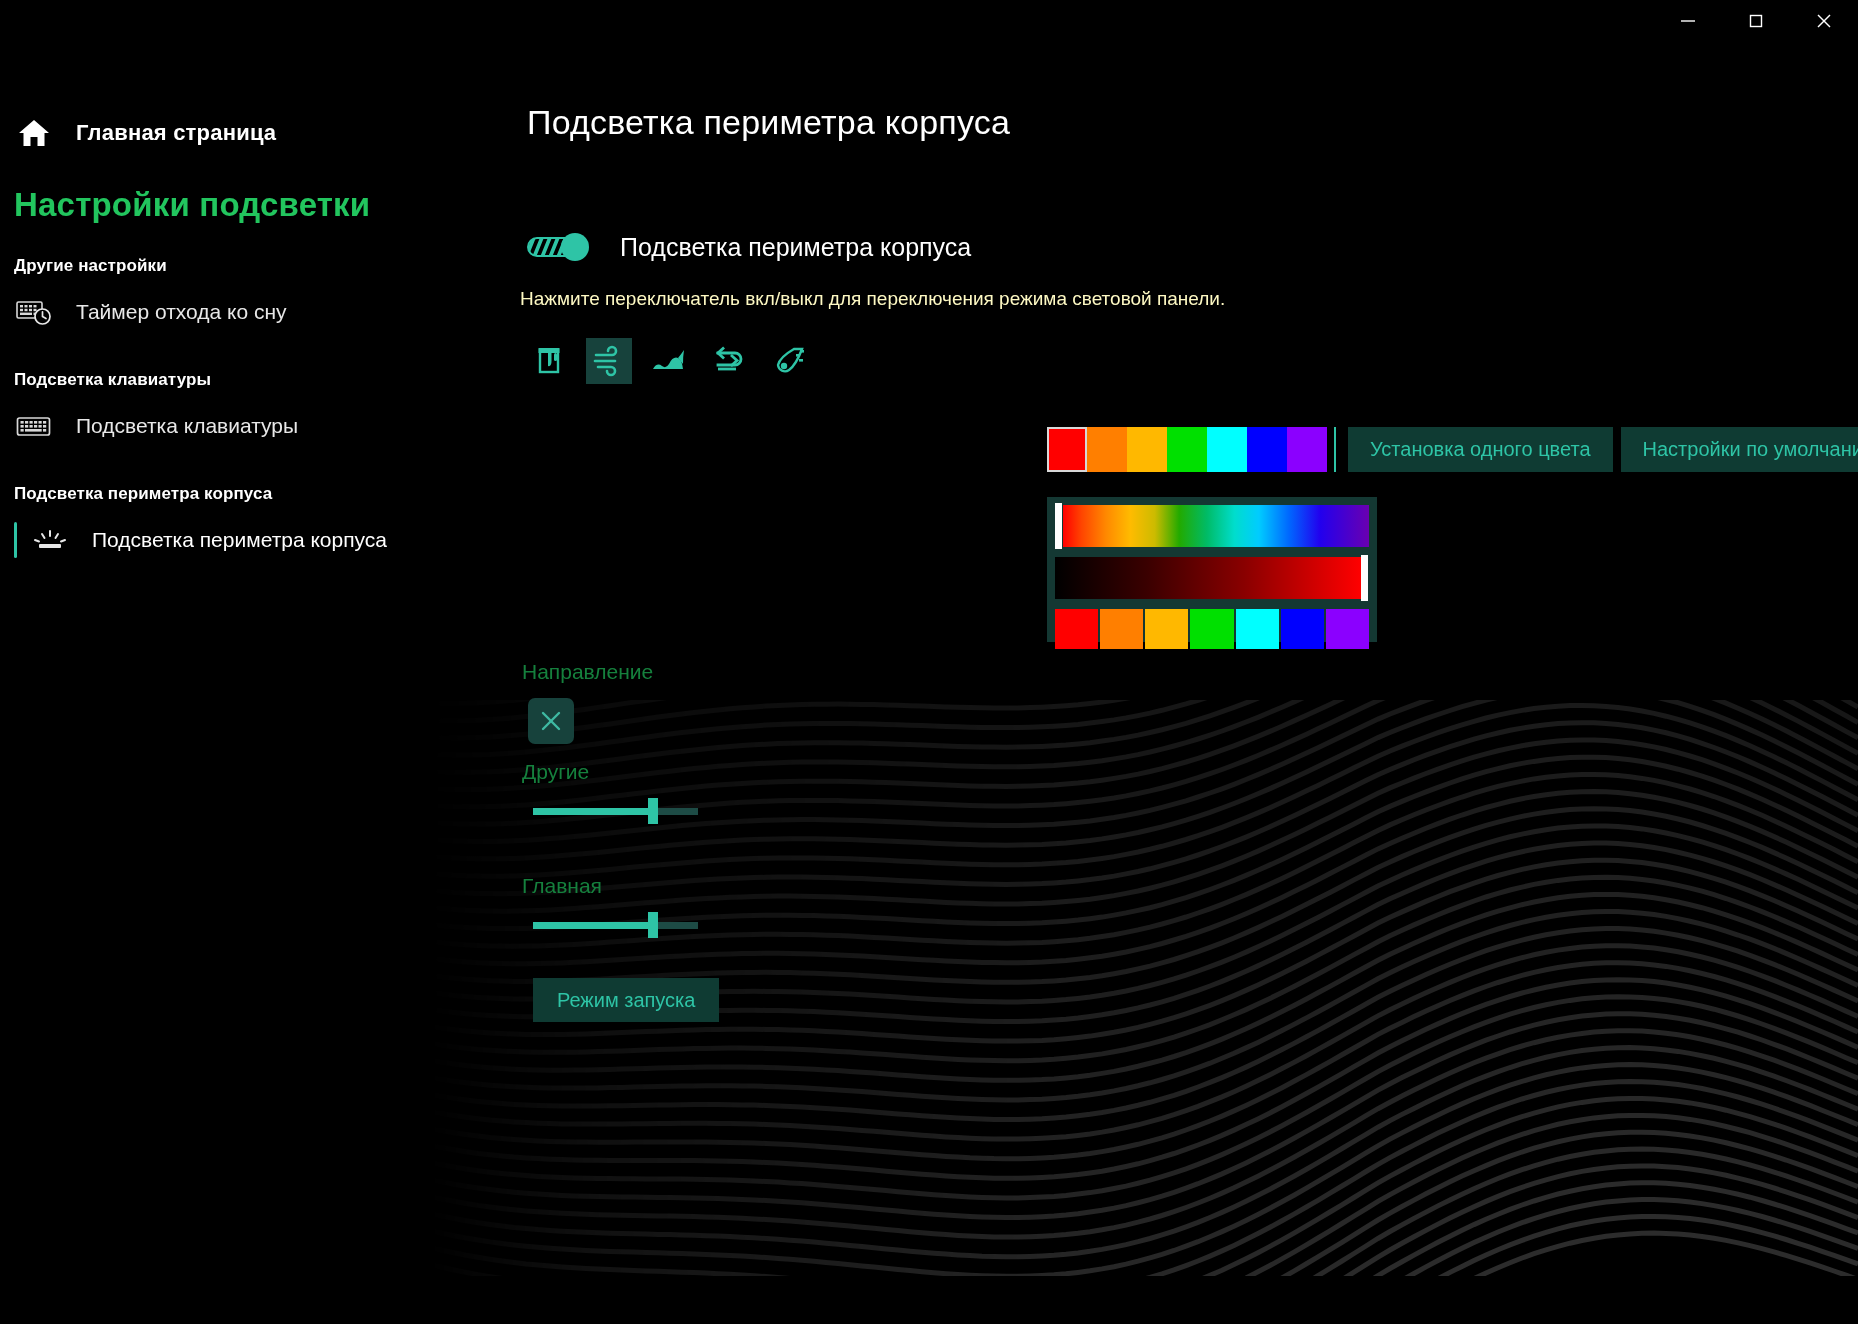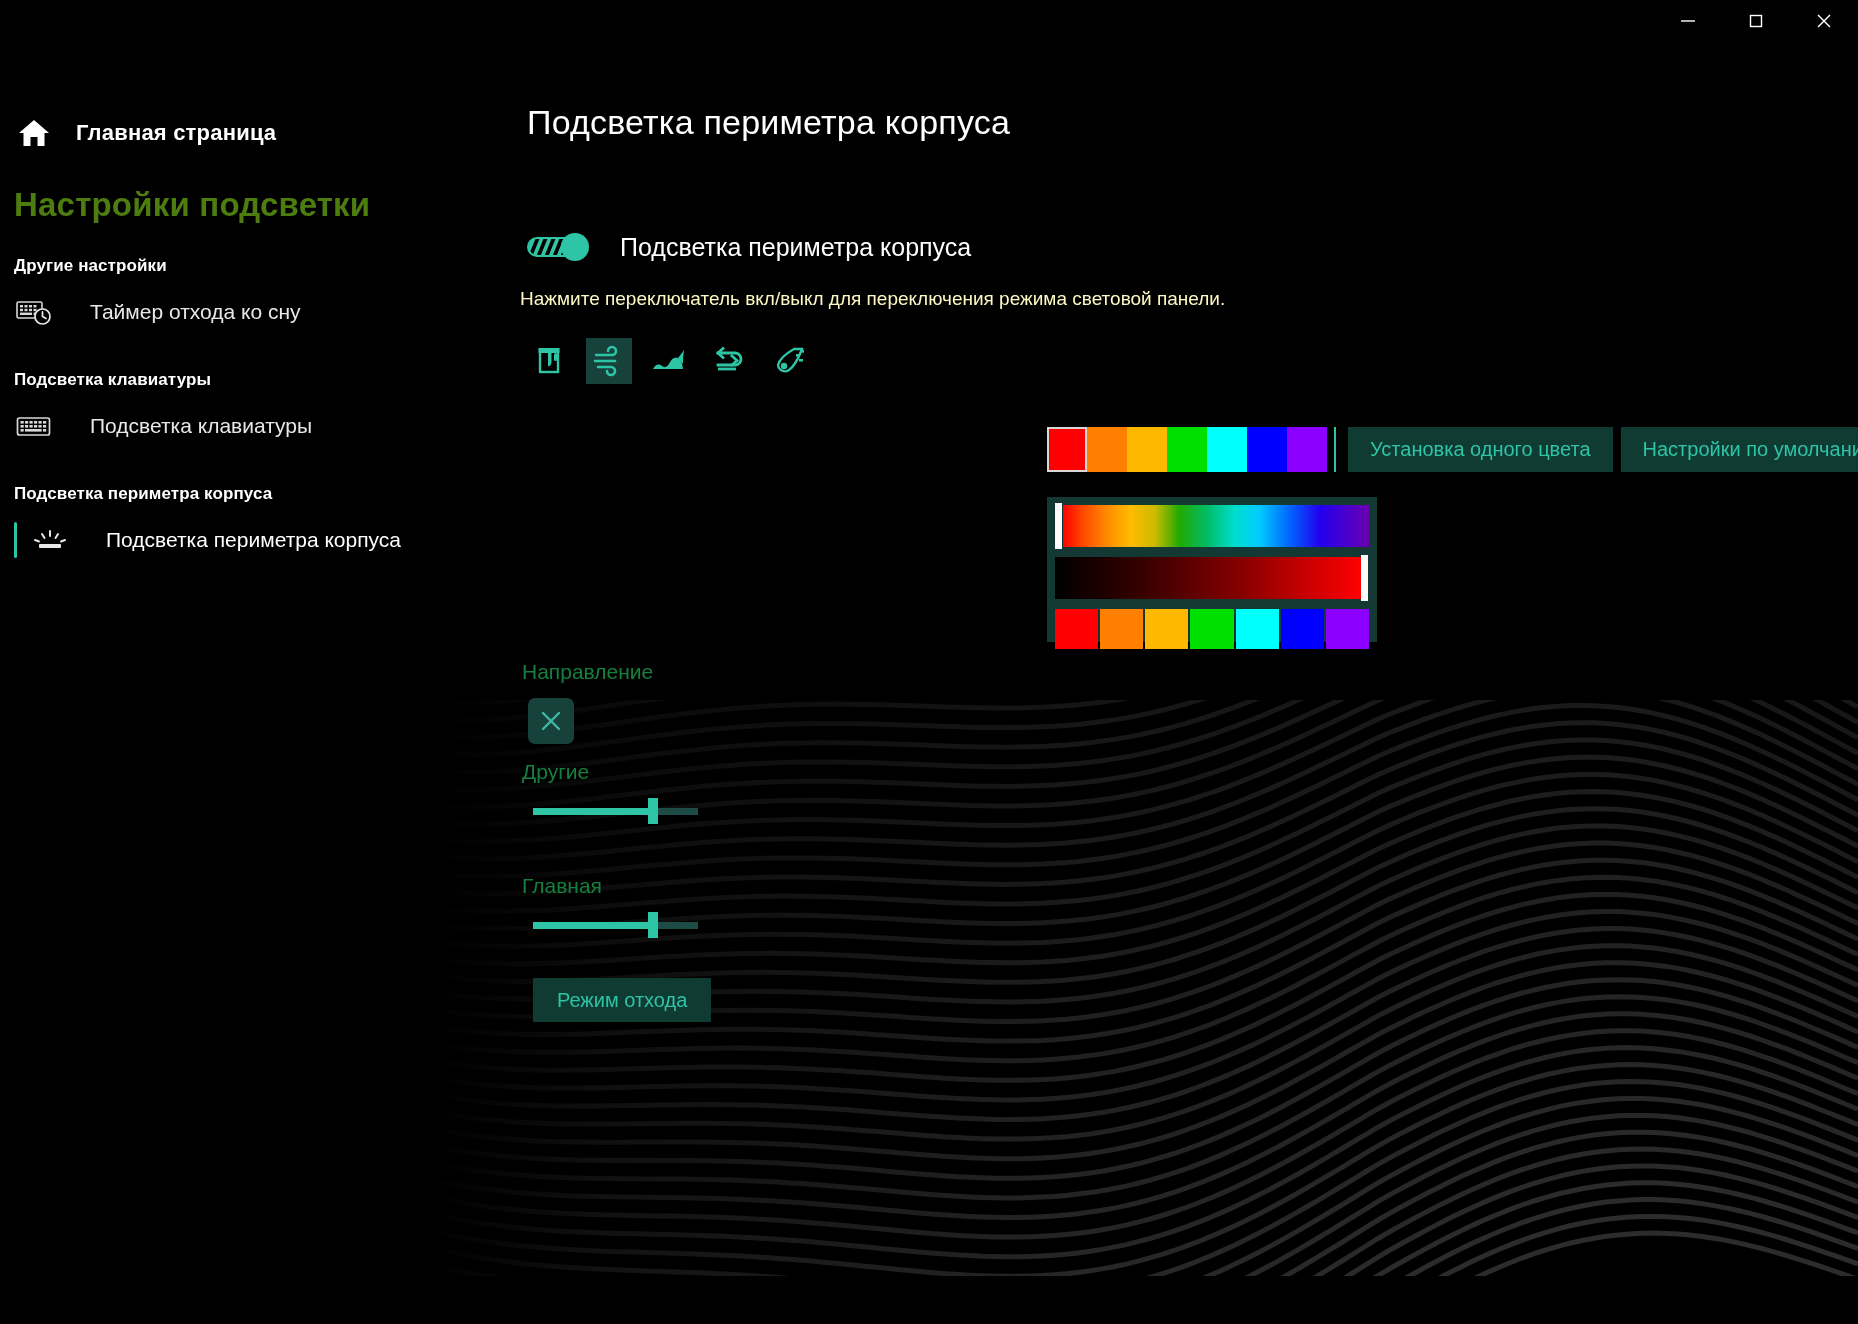--- a/index.html
+++ b/index.html
@@ -35,27 +35,27 @@
   .sidebar {
     position:absolute; left:0; top:0; width:430px; height:1324px; z-index:20;
     padding-top:110px;
   }
   .home-row {
     display:flex; align-items:center; gap:22px; padding-left:14px; height:46px;
     cursor:default;
   }
   .home-label { color:#fff; font-size:22px; font-weight:bold; letter-spacing:.2px; }
   .app-title {
-    color:#4d7c0f; font-size:33px; font-weight:bold; margin:30px 0 0 14px; letter-spacing:.2px;
+    color:#22c55e; font-size:33px; font-weight:bold; margin:30px 0 0 14px; letter-spacing:.2px;
   }
   .group-title {
     color:#fff; font-size:17px; font-weight:bold; margin:32px 0 0 14px; letter-spacing:.1px;
   }
   .nav-item {
-    position:relative; display:flex; align-items:center; gap:36px;
+    position:relative; display:flex; align-items:center; gap:22px;
     height:52px; margin-top:10px; padding-left:14px; cursor:default;
   }
   .nav-item .nav-label { color:#e8e8e8; font-size:21px; font-weight:400; }
   .nav-item.active .nav-label { color:#ffffff; }
   .nav-item.active::before {
     content:""; position:absolute; left:14px; top:8px;
     width:3px; height:36px; background:#2ec4a6; border-radius:2px;
   }
   .nav-item.active { padding-left:30px; }
   .nav-icon { width:40px; height:34px; display:flex; align-items:center; justify-content:center; flex:0 0 40px; }
@@ -457,15 +457,15 @@
       <div class="thumb" id="bright-thumb" style="left: 114.7px;"></div>
     </div>
 
     <div class="sec-label speed-label">Главная</div>
     <div class="slider slider-speed">
       <div class="track-off"></div>
       <div class="track-on" id="speed-fill" style="width: 119.7px;"></div>
       <div class="thumb" id="speed-thumb" style="left: 114.7px;"></div>
     </div>
 
-    <button class="launch-btn">Режим отхода</button>
+    <button class="launch-btn">Режим запуска</button>
   </div>
 </div>
 
 </body></html>

